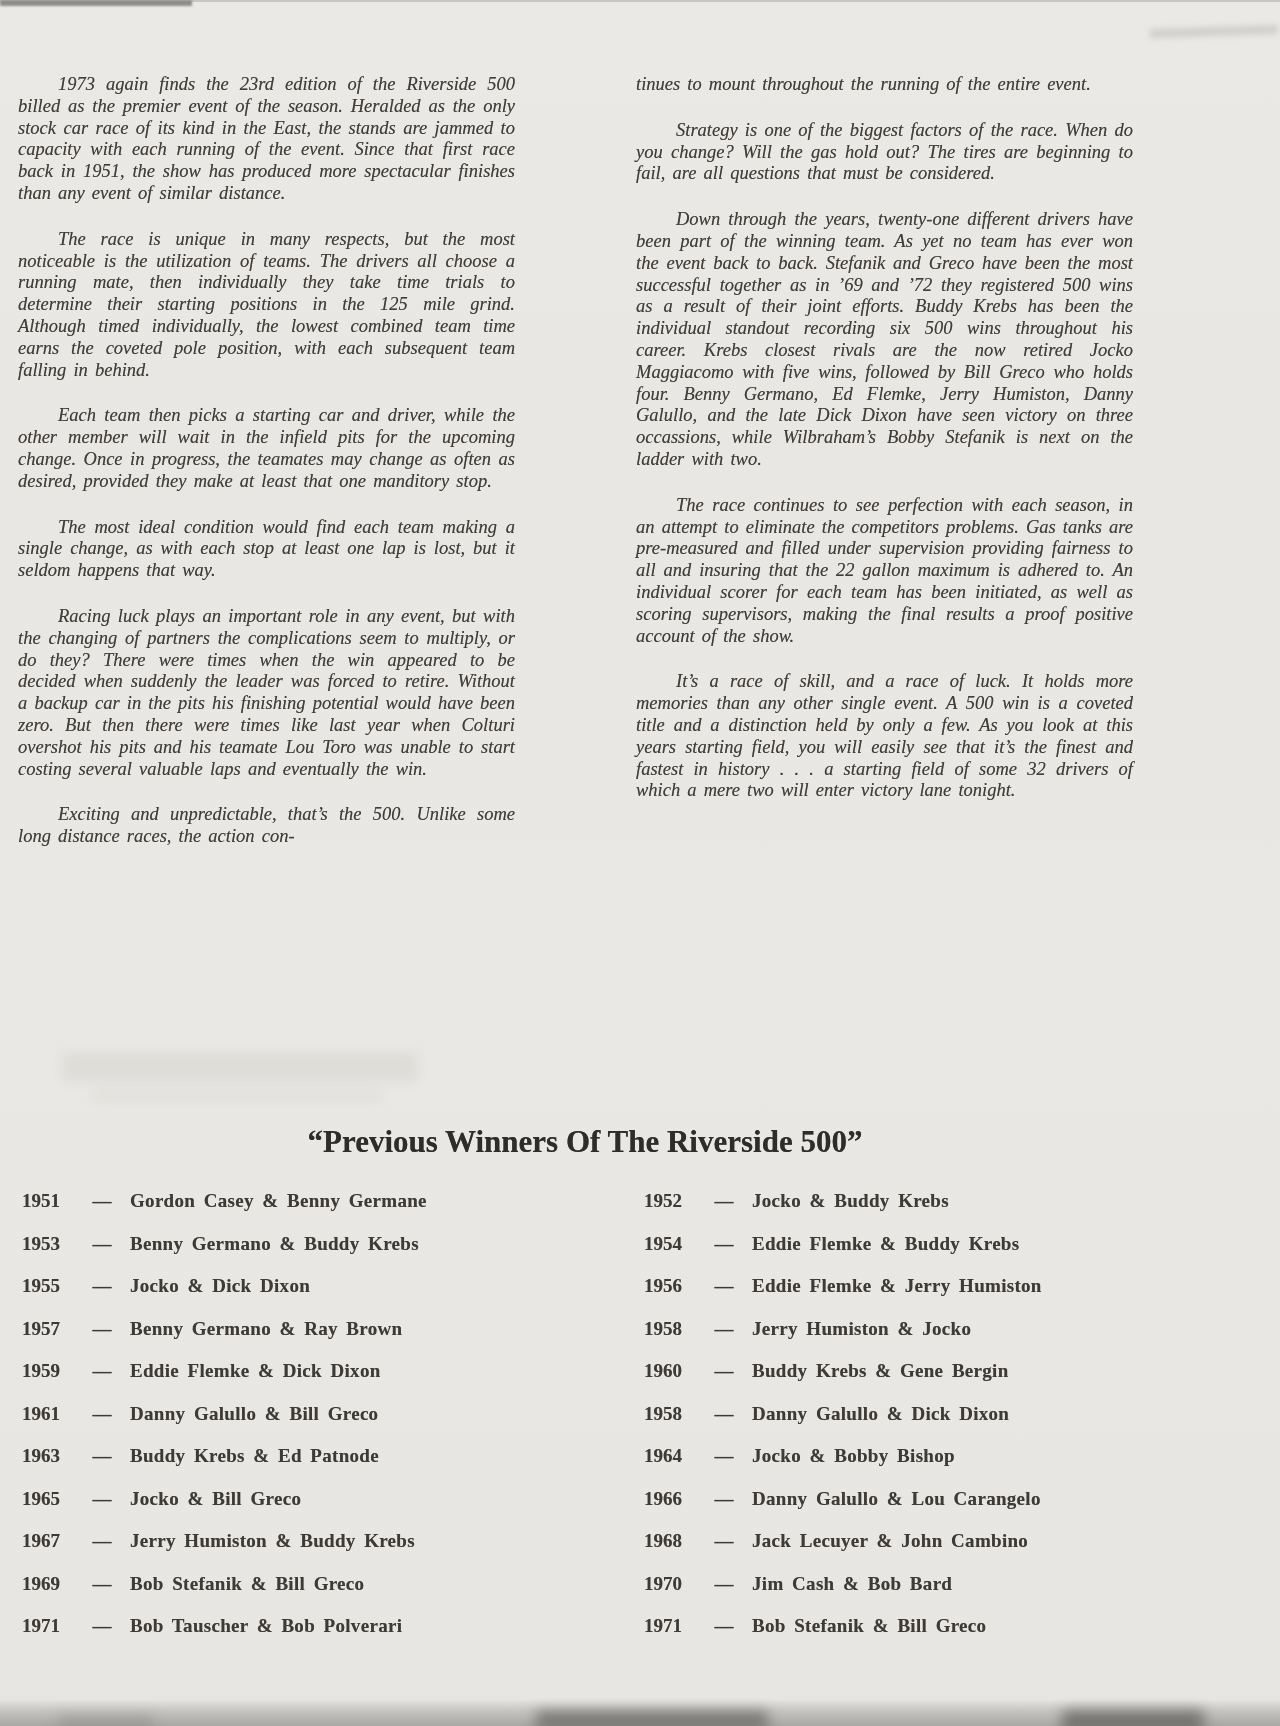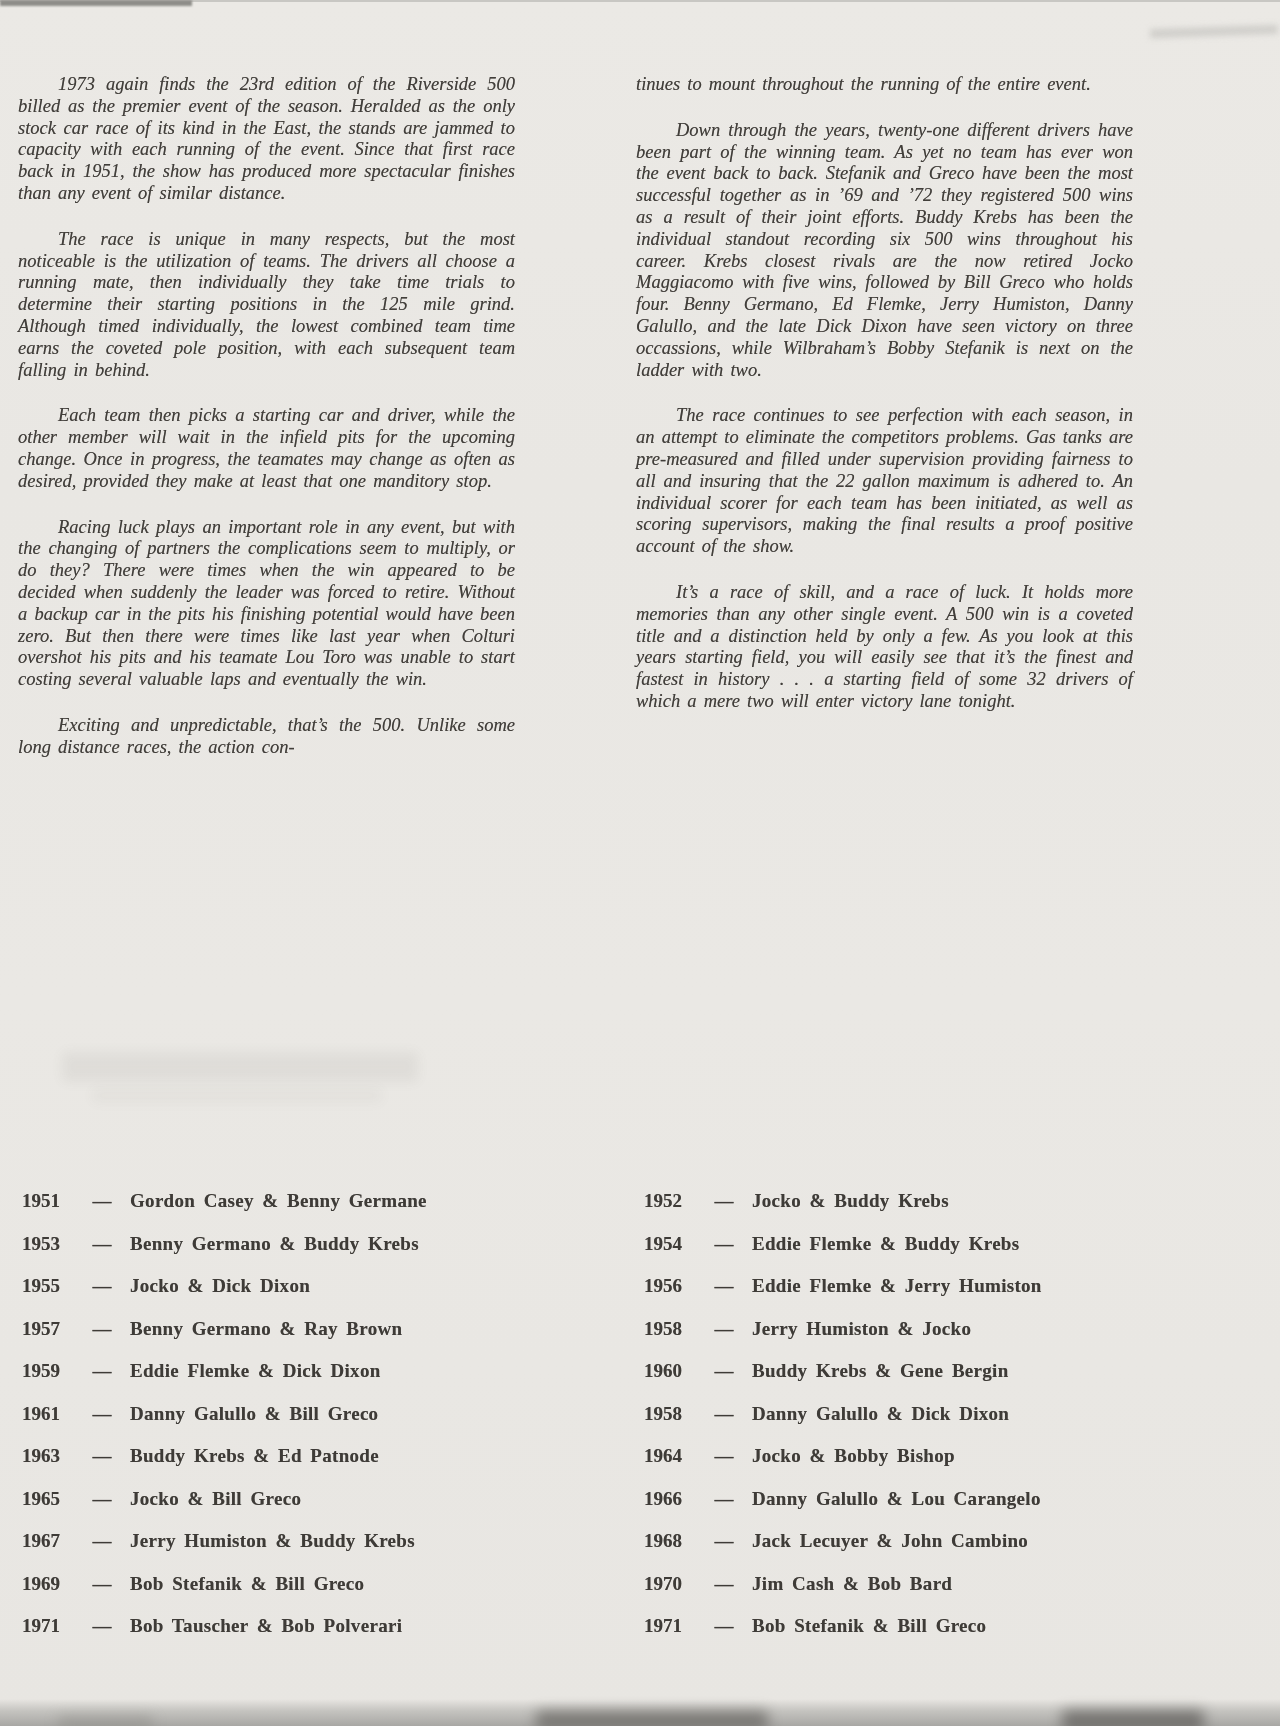--- a/index.html
+++ b/index.html
@@ -67,34 +67,37 @@
 <div class="page">
   <div class="top-edge"></div>
   <div class="top-left-bar"></div>
   <div class="top-right-smudge"></div>
 
 
   <div class="col col-left">
     <p class="para">1973 again finds the 23rd edition of the Riverside 500 billed as the premier event of the season. Heralded as the only stock car race of its kind in the East, the stands are jammed to capacity with each running of the event. Since that first race back in 1951, the show has produced more spectacular finishes than any event of similar distance.</p>
     <p class="para">The race is unique in many respects, but the most noticeable is the utilization of teams. The drivers all choose a running mate, then individually they take time trials to determine their starting positions in the 125 mile grind. Although timed individually, the lowest combined team time earns the coveted pole position, with each subsequent team falling in behind.</p>
     <p class="para">Each team then picks a starting car and driver, while the other member will wait in the infield pits for the upcoming change. Once in progress, the teamates may change as often as desired, provided they make at least that one manditory stop.</p>
+    <p class="para">The most ideal condition would find each team making a single change, as with each stop at least one lap is lost, but it seldom happens that way.</p>
     <p class="para">Racing luck plays an important role in any event, but with the changing of partners the complications seem to multiply, or do they? There were times when the win appeared to be decided when suddenly the leader was forced to retire. Without a backup car in the pits his finishing potential would have been zero. But then there were times like last year when Colturi overshot his pits and his teamate Lou Toro was unable to start costing several valuable laps and eventually the win.</p>
     <p class="para">Exciting and unpredictable, that’s the 500. Unlike some long distance races, the action con-</p>
   </div>
 
   <div class="col col-right">
     <p class="para no-indent">tinues to mount throughout the running of the entire event.</p>
+    <p class="para">Strategy is one of the biggest factors of the race. When do you change? Will the gas hold out? The tires are beginning to fail, are all questions that must be considered.</p>
     <p class="para">Down through the years, twenty-one different drivers have been part of the winning team. As yet no team has ever won the event back to back. Stefanik and Greco have been the most successful together as in ’69 and ’72 they registered 500 wins as a result of their joint efforts. Buddy Krebs has been the individual standout recording six 500 wins throughout his career. Krebs closest rivals are the now retired Jocko Maggiacomo with five wins, followed by Bill Greco who holds four. Benny Germano, Ed Flemke, Jerry Humiston, Danny Galullo, and the late Dick Dixon have seen victory on three occassions, while Wilbraham’s Bobby Stefanik is next on the ladder with two.</p>
     <p class="para">The race continues to see perfection with each season, in an attempt to eliminate the competitors problems. Gas tanks are pre-measured and filled under supervision providing fairness to all and insuring that the 22 gallon maximum is adhered to. An individual scorer for each team has been initiated, as well as scoring supervisors, making the final results a proof positive account of the show.</p>
     <p class="para">It’s a race of skill, and a race of luck. It holds more memories than any other single event. A 500 win is a coveted title and a distinction held by only a few. As you look at this years starting field, you will easily see that it’s the finest and fastest in history . . . a starting field of some 32 drivers of which a mere two will enter victory lane tonight.</p>
   </div>
 
   <div class="ghost g1"></div>
   <div class="ghost g2"></div>
 
+  <h2 class="winners-heading">“Previous Winners Of The Riverside 500”</h2>
 
   <div class="wcol wcol-left">
     <div class="winner-row">
       <span class="wyear">1951</span>
       <span class="wdash">—</span>
       <span class="wteam">Gordon Casey &amp; Benny Germane</span>
     </div>
     <div class="winner-row">
       <span class="wyear">1953</span>
       <span class="wdash">—</span>

